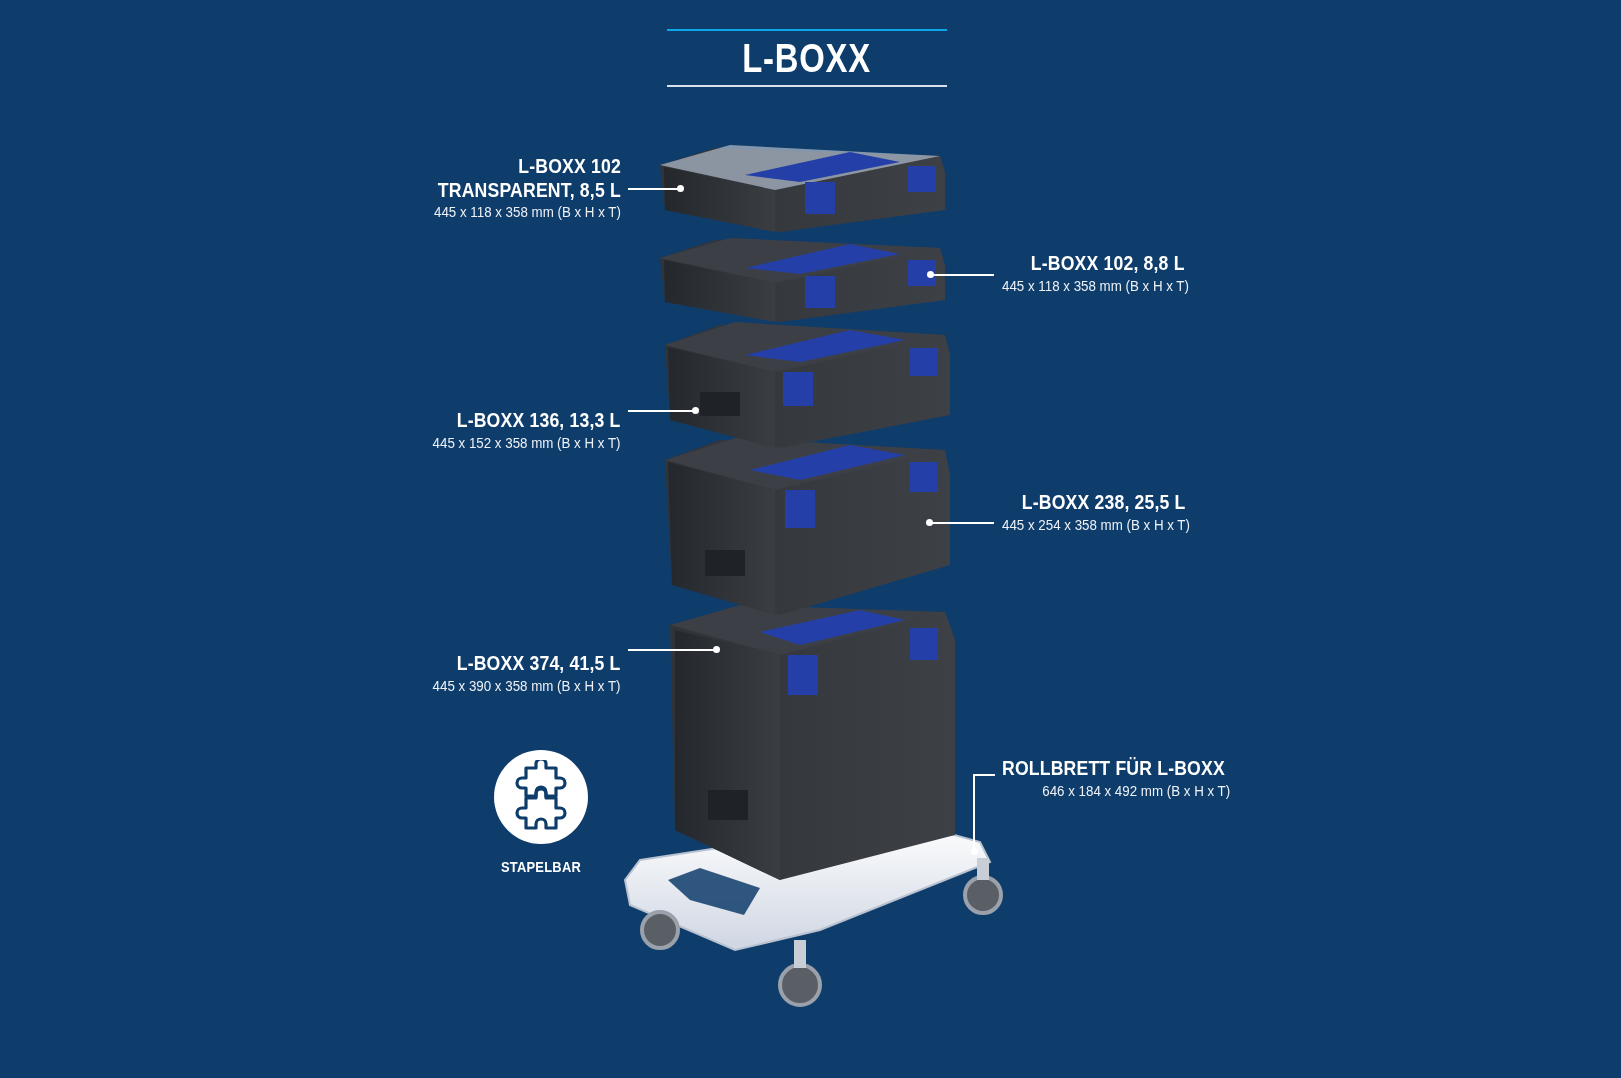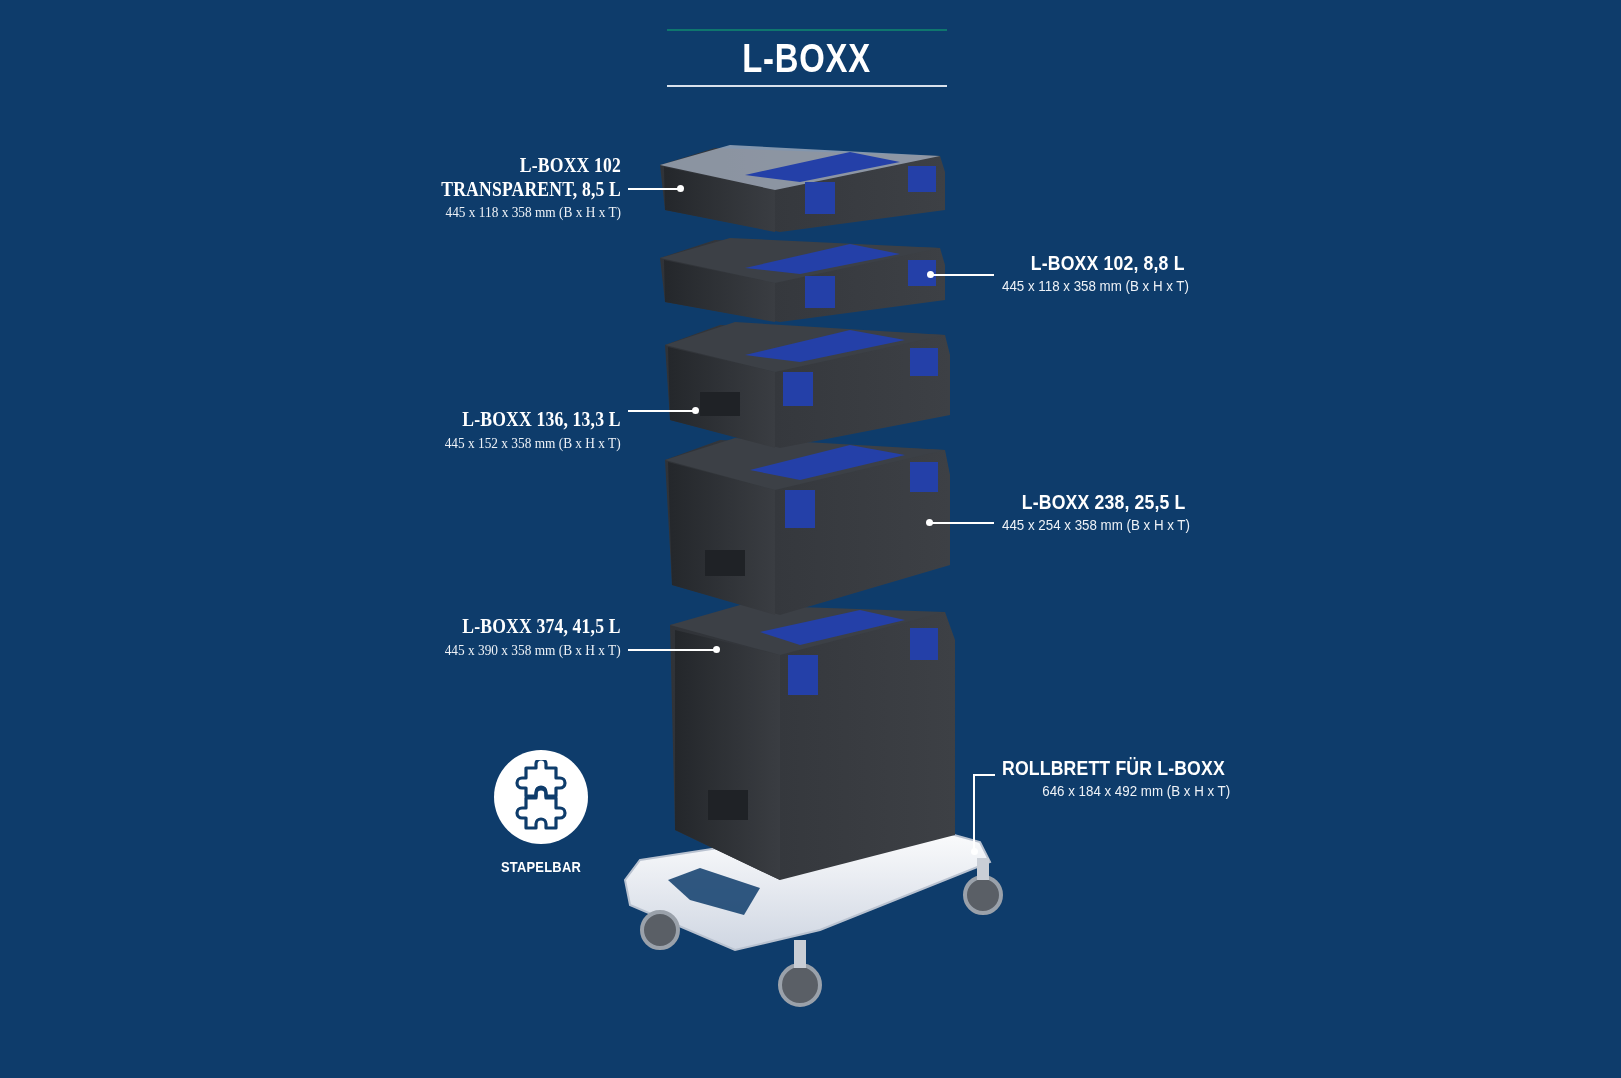--- a/index.html
+++ b/index.html
@@ -4,30 +4,30 @@
   <style>
     html, body { margin:0; padding:0; }
     body {
       width:1621px; height:1078px; overflow:hidden;
       background:#0e3c6b;
       font-family:"Liberation Sans", "DejaVu Sans", sans-serif;
       position:relative; color:#fff;
     }
     .title-wrap {
       position:absolute; left:667px; top:29px; width:280px; height:54px;
-      border-top:2px solid #0f766e; border-bottom:2px solid #d8e1ec;
+      border-top:2px solid #0ea5e9; border-bottom:2px solid #d8e1ec;
       display:flex; align-items:center; justify-content:center;
     }
     .title {
       font-family:"Liberation Sans", sans-serif; font-weight:bold;
       font-size:40px; letter-spacing:1px; transform:scaleX(0.82);
       color:#fff;
     }
     .label { position:absolute; line-height:1.12; }
-    .label.left { text-align:right;font-family:Liberation Serif, serif; }
+    .label.left { text-align:right; }
     .label.right { text-align:right; }
     .label .name {
       font-weight:bold; font-size:21px; letter-spacing:0.2px;
       display:block; transform:scaleX(0.84);
     }
     .label.left .name { transform-origin:right center; }
     .label.right .name { transform-origin:left center; }
     .label .dims {
       font-size:15.5px; display:block; transform:scaleX(0.86); margin-top:2px;
       color:#eef2f7;
@@ -152,21 +152,21 @@
 <div class="callout" style="left:628px; top:410px; width:66px;"></div>
 <div class="dot" style="left:692px; top:407px;"></div>
 
 <div class="label right" style="left:1002px; top:490px;">
   <span class="name">L-BOXX 238, 25,5 L</span>
   <span class="dims">445 x 254 x 358 mm (B x H x T)</span>
 </div>
 <div class="callout" style="left:930px; top:522px; width:64px;"></div>
 <div class="dot" style="left:926px; top:519px;"></div>
 
-<div class="label left" style="right:1000px; top:615px;">
+<div class="label left" style="right:1000px; top:651px;">
   <span class="name">L-BOXX 374, 41,5 L</span>
   <span class="dims">445 x 390 x 358 mm (B x H x T)</span>
 </div>
 <div class="callout" style="left:628px; top:649px; width:88px;"></div>
 <div class="dot" style="left:713px; top:646px;"></div>
 
 <div class="label right" style="left:1002px; top:749px;margin-top:7px;">
   <span class="name">ROLLBRETT FÜR L-BOXX</span>
   <span class="dims">646 x 184 x 492 mm (B x H x T)</span>
 </div>

